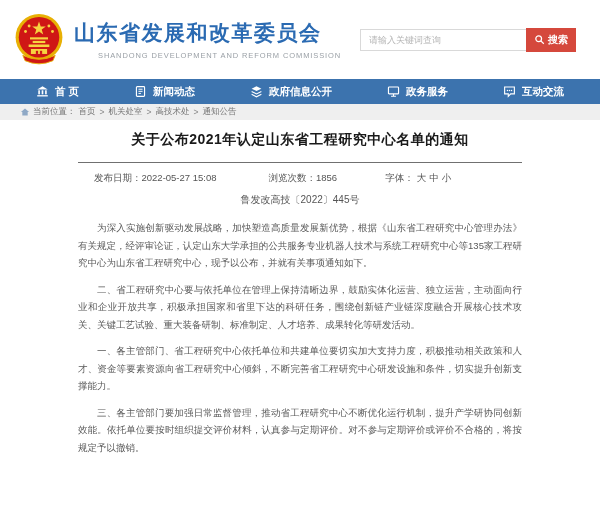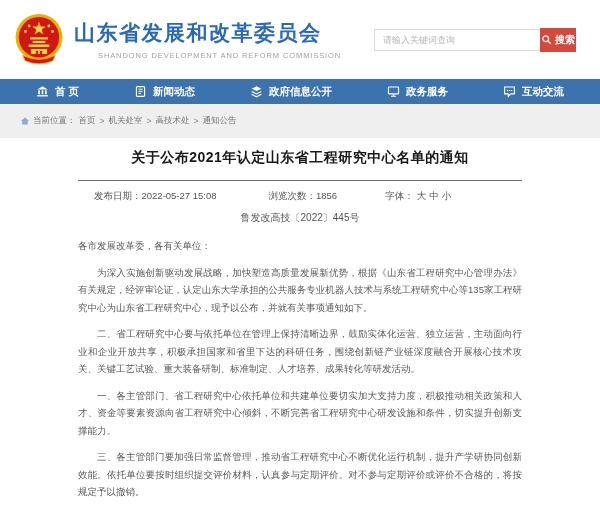--- a/index.html
+++ b/index.html
@@ -40,21 +40,21 @@
     border: 1px solid #d9d9d9;
     border-right: none;
     font-size: 9px;
     padding: 0 8px;
     color: #333;
     outline: none;
     font-family: "Liberation Sans", "DejaVu Sans", sans-serif;
   }
   .search-input::placeholder { color: #b5b5b5; }
   .search-btn {
-    width: 36px; height: 24px;
+    width: 50px; height: 24px;
     background: #d5483c;
     color: #fff;
     border: none;
     font-size: 10px;
     font-weight: bold;
     display: flex; align-items: center; justify-content: center;
     gap: 3px;
     cursor: pointer;
     font-family: "Liberation Sans", "DejaVu Sans", sans-serif;
   }
@@ -73,21 +73,21 @@
     color: #fff;
     font-size: 10.5px;
     font-weight: bold;
     text-decoration: none;
     cursor: pointer;
     white-space: nowrap;
   }
   .nav-icon { display: flex; align-items: center; }
   
   .breadcrumb {
-    height: 34px;
+    height: 16px;
     background: #efefef;
     display: flex;
     align-items: center;
     padding: 0 20px;
     font-size: 8.5px;
     color: #777;
     gap: 3px;
     white-space: nowrap;
   }
   .breadcrumb a { color: #777; text-decoration: none; cursor: pointer; }
@@ -249,21 +249,20 @@
 
     <div class="meta-row">
       <span class="meta-item"><span>发布日期：</span><span>2022-05-27 15:08</span></span>
       <span class="meta-item meta-views"><span>浏览次数：</span><span>1856</span></span>
       <span class="meta-item meta-font"><span>字体：</span><a>大</a><a>中</a><a>小</a></span>
     </div>
 
     <div class="doc-number">鲁发改高技〔2022〕445号</div>
 
     <div class="body-text">
-      <p class="no-indent">各市发展改革委，各有关单位：</p>
       <p>为深入实施创新驱动发展战略，加快塑造高质量发展新优势，根据《山东省工程研究中心管理办法》有关规定，经评审论证，认定山东大学承担的公共服务专业机器人技术与系统工程研究中心等135家工程研究中心为山东省工程研究中心，现予以公布，并就有关事项通知如下。</p>
       <p>二、省工程研究中心要与依托单位在管理上保持清晰边界，鼓励实体化运营、独立运营，主动面向行业和企业开放共享，积极承担国家和省里下达的科研任务，围绕创新链产业链深度融合开展核心技术攻关、关键工艺试验、重大装备研制、标准制定、人才培养、成果转化等研发活动。</p>
       <p>一、各主管部门、省工程研究中心依托单位和共建单位要切实加大支持力度，积极推动相关政策和人才、资金等要素资源向省工程研究中心倾斜，不断完善省工程研究中心研发设施和条件，切实提升创新支撑能力。</p>
       <p>三、各主管部门要加强日常监督管理，推动省工程研究中心不断优化运行机制，提升产学研协同创新效能。依托单位要按时组织提交评价材料，认真参与定期评价。对不参与定期评价或评价不合格的，将按规定予以撤销。</p>
     </div>
 
   </main>
 
 </div>
 

